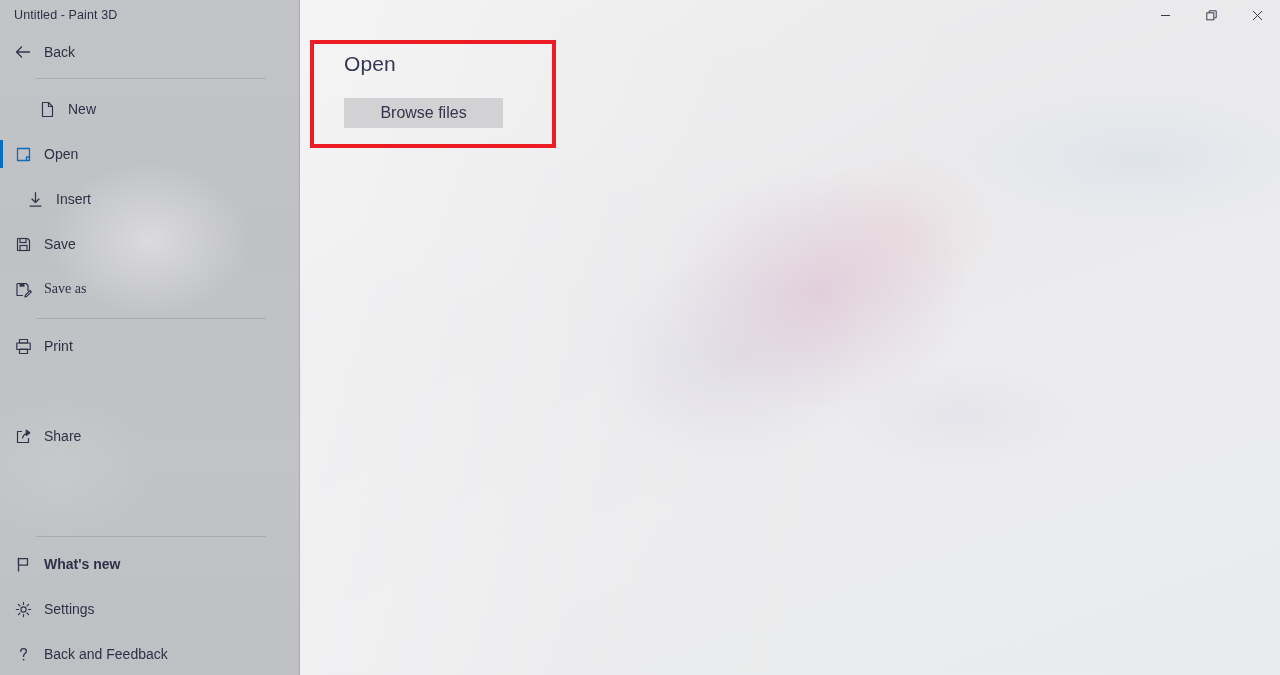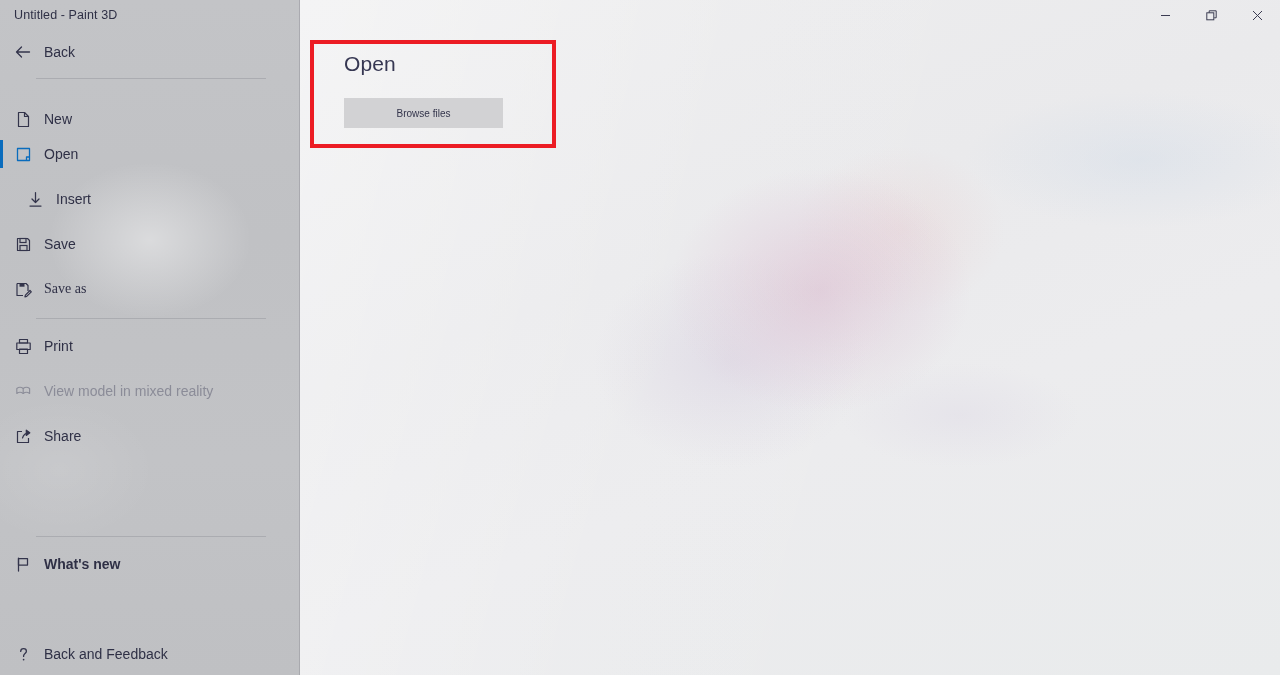--- a/index.html
+++ b/index.html
@@ -133,21 +133,21 @@
     color: #363752;
     letter-spacing: 0.1px;
   }
   .browse-btn {
     position: absolute;
     left: 34px; top: 58px;
     width: 159px; height: 30px;
     background: #d2d2d4;
     border: none;
     font-family: "Liberation Sans", sans-serif;
-    font-size: 10px;
+    font-size: 16px;
     color: #33344b;
     cursor: pointer;
     display: flex;
     align-items: center;
     justify-content: center;
   }
 
   
   .win-controls {
     position: absolute;
@@ -183,21 +183,21 @@
       <span class="ico">
         <svg width="18" height="18" viewBox="0 0 18 18" fill="none" stroke="currentColor" stroke-width="1.3">
           <path d="M2.5 9h13M2.5 9l5-5M2.5 9l5 5" stroke-linecap="round" stroke-linejoin="round"></path>
         </svg>
       </span>
       <span class="lbl">Back</span>
     </div>
 
     <div class="divider" style="top:78px;"></div>
 
-    <div class="menu-item" style="top:101px;">
+    <div class="menu-item" style="top:91px;margin-left:24px;">
       <span class="ind"></span>
       <span class="ico">
         <svg width="17" height="17" viewBox="0 0 17 17" fill="none" stroke="currentColor" stroke-width="1.2">
           <path d="M3.5 1.5h6l4 4v10h-10z" stroke-linejoin="round"></path>
           <path d="M9.5 1.5v4h4" stroke-linejoin="round"></path>
         </svg>
       </span>
       <span class="lbl">New</span>
     </div>
 
@@ -254,30 +254,20 @@
       <span class="ico">
         <svg width="17" height="17" viewBox="0 0 17 17" fill="none" stroke="currentColor" stroke-width="1.2">
           <rect x="4.5" y="1.5" width="8" height="3.5" stroke-linejoin="round"></rect>
           <rect x="1.8" y="5" width="13.4" height="6.5" stroke-linejoin="round"></rect>
           <rect x="4.5" y="11" width="8" height="4.5" stroke-linejoin="round"></rect>
         </svg>
       </span>
       <span class="lbl">Print</span>
     </div>
 
-    <div class="menu-item disabled" style="top:373px;">
-      <span class="ind"></span>
-      <span class="ico">
-        <svg width="17" height="17" viewBox="0 0 17 17" fill="none" stroke="currentColor" stroke-width="1.15">
-          <path d="M1.8 5.5c2-1.6 4.4-1.6 6.4 0 2-1.6 4.4-1.6 6.4 0v5c-2-1.6-4.4-1.6-6.4 0-2-1.6-4.4-1.6-6.4 0z" stroke-linejoin="round"></path>
-          <path d="M8.2 5.5v5" stroke-linejoin="round"></path>
-        </svg>
-      </span>
-      <span class="lbl">View model in mixed reality</span>
-    </div>
 
     <div class="menu-item" style="top:418px;">
       <span class="ind"></span>
       <span class="ico">
         <svg width="17" height="17" viewBox="0 0 17 17" fill="none" stroke="currentColor" stroke-width="1.2">
           <path d="M7 3.5H2.5v11h11V10" stroke-linejoin="round"></path>
           <path d="M7.5 10c1-3.5 3.5-5 6.5-5.2" stroke-linecap="round"></path>
           <path d="M11.3 2.2L14.8 4.8 11.3 7.4z" fill="currentColor" stroke-linejoin="round"></path>
         </svg>
       </span>
@@ -290,20 +280,30 @@
       <span class="ind"></span>
       <span class="ico">
         <svg width="17" height="17" viewBox="0 0 17 17" fill="none" stroke="currentColor" stroke-width="1.25">
           <path d="M3.5 2v13" stroke-linecap="round"></path>
           <rect x="3.5" y="2.5" width="9" height="6.5" stroke-linejoin="round"></rect>
         </svg>
       </span>
       <span class="lbl">What's new</span>
     </div>
 
+    <div class="menu-item" style="top:591px;">
+      <span class="ind"></span>
+      <span class="ico">
+        <svg width="17" height="17" viewBox="0 0 17 17" fill="none" stroke="currentColor" stroke-width="1.15">
+          <circle cx="8.5" cy="8.5" r="2.6"></circle>
+          <path d="M8.5 1.3v2.2M8.5 13.5v2.2M1.3 8.5h2.2M13.5 8.5h2.2M3.4 3.4l1.6 1.6M12 12l1.6 1.6M13.6 3.4L12 5M5 12l-1.6 1.6" stroke-linecap="round"></path>
+        </svg>
+      </span>
+      <span class="lbl">Settings</span>
+    </div>
 
     <div class="menu-item" style="top:636px;">
       <span class="ind"></span>
       <span class="ico">
         <svg width="17" height="17" viewBox="0 0 17 17" fill="none" stroke="currentColor" stroke-width="1.3">
           <path d="M5.7 5.4c0-1.6 1.3-2.7 2.9-2.7 1.6 0 2.8 1 2.8 2.5 0 2.2-2.8 2.4-2.8 4.6v.6" stroke-linecap="round" stroke-linejoin="round"></path>
           <circle cx="8.6" cy="13.6" r="0.85" fill="currentColor" stroke="none"></circle>
         </svg>
       </span>
       <span class="lbl">Back and Feedback</span>

